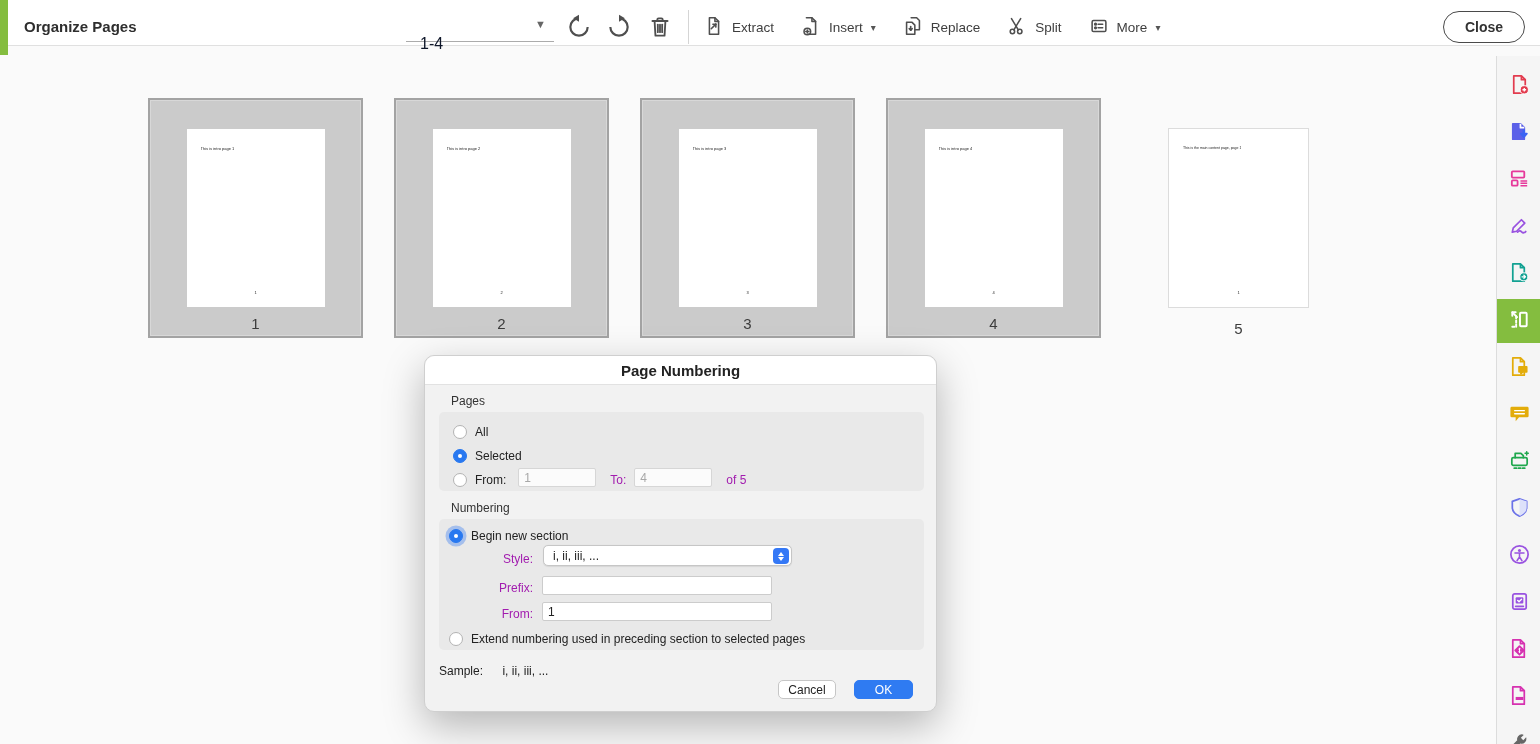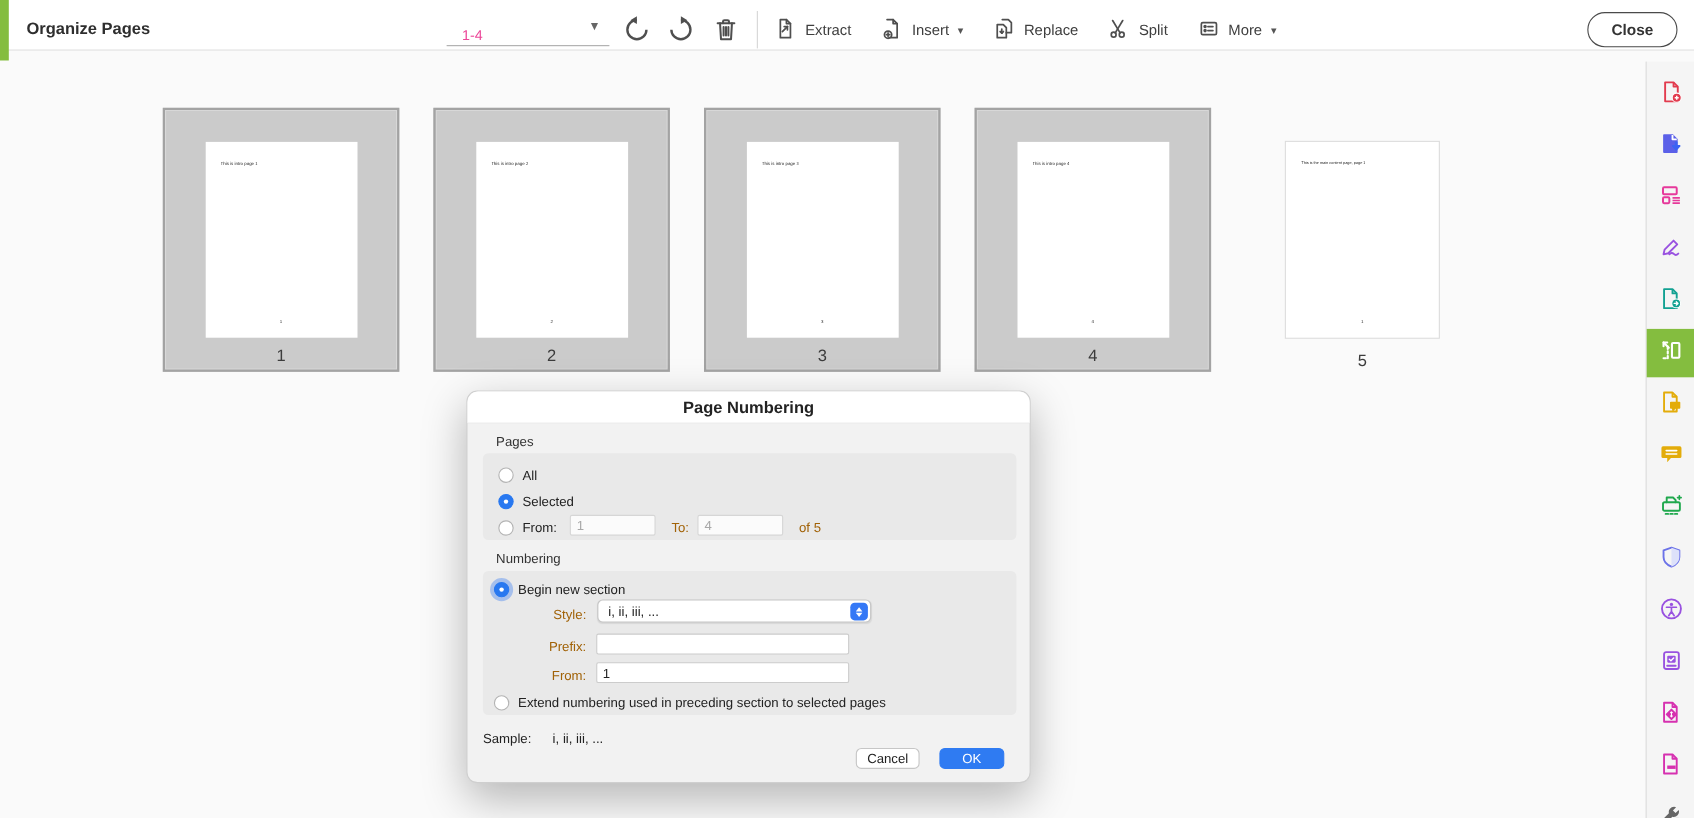--- a/index.html
+++ b/index.html
@@ -7,21 +7,21 @@
   #app { position:relative; width:1540px; height:744px; overflow:hidden;
          font-family:"Liberation Sans", sans-serif; color:#333; background:#FAFAFA; }
 
   
   .toolbar { position:absolute; left:0; top:0; width:1540px; height:46px; background:#fff;
              border-bottom:1px solid #E0E0E0; z-index:30; }
   .green-strip { position:absolute; left:0; top:0; width:8px; height:55px; background:#84BD3F; }
   .tb-title { position:absolute; left:24px; top:18px; font-size:15px; font-weight:700; color:#2E2E2E; }
   .range-select { position:absolute; left:406px; top:13px; width:148px; height:29px;
                   border-bottom:1px solid #ABABAB; cursor:pointer; }
-  .range-select .val { position:absolute; left:14px; top:11px; font-size:13px; color:#ec4899; }
+  .range-select .val { position:absolute; left:14px; top:22px; font-size:16px; color:#0f172a; }
   .range-select .caret { position:absolute; right:8px; top:5px; font-size:11px; color:#666; }
   .tb-iconbtn { position:absolute; top:13px; width:30px; height:30px; border:none; background:none;
                 cursor:pointer; display:flex; align-items:center; justify-content:center; }
   .tb-div { position:absolute; left:688px; top:10px; width:1px; height:34px; background:#D5D5D5; }
   .tb-actions { position:absolute; left:703px; top:0; height:55px; display:flex; align-items:center; gap:26px; }
   .tb-act { display:flex; align-items:center; gap:7px; border:none; background:none; cursor:pointer;
             font-family:inherit; font-size:13.5px; color:#3E3E3E; }
   .tb-act .caret { font-size:10px; color:#555; margin-left:1px; }
   .close-btn { position:absolute; right:15px; top:11px; width:82px; height:32px; border-radius:16px;
                border:1.5px solid #4A4A4A; background:#fff; font-family:inherit; font-size:14px;
@@ -57,21 +57,21 @@
   .radio { width:14px; height:14px; border-radius:50%; background:#fff; border:1px solid #B3B3B3;
            flex:0 0 14px; cursor:pointer; position:relative; }
   .radio.checked { background:#2878F0; border:1px solid #2878F0; }
   .radio.checked::after { content:""; position:absolute; left:4px; top:4px; width:4px; height:4px;
                           border-radius:50%; background:#fff; }
   .radio.focusring { box-shadow:0 0 0 3.5px rgba(82,140,240,.45); }
   .rlabel { margin-left:8px; font-size:12px; color:#222; }
   .txt { height:19px; border:1px solid #CCC; border-radius:2px; background:#fff; font-family:inherit;
          font-size:12px; color:#222; padding:0 5px; }
   .txt:disabled { background:#FBFBFB; border-color:#D6D6D6; color:#A8A8A8; }
-  .flabel { font-size:12px; color:#a16207; }
+  .flabel { font-size:12px; color:#a21caf; }
   .mac-select { position:relative; height:21px; background:#fff; border:1px solid #C6C6C6;
                 border-radius:5px; box-shadow:0 .5px 1px rgba(0,0,0,.08); cursor:pointer; }
   .mac-select .sval { position:absolute; left:9px; top:3px; font-size:12px; color:#222; }
   .mac-select .stepper { position:absolute; right:2px; top:2px; width:16px; height:16px; border-radius:4px;
                          background:#3478F6; display:flex; flex-direction:column; align-items:center;
                          justify-content:center; gap:1px; }
   .stepper i { display:block; width:0; height:0; border-left:3.5px solid transparent;
                border-right:3.5px solid transparent; }
   .stepper .up { border-bottom:4px solid #fff; }
   .stepper .dn { border-top:4px solid #fff; }

